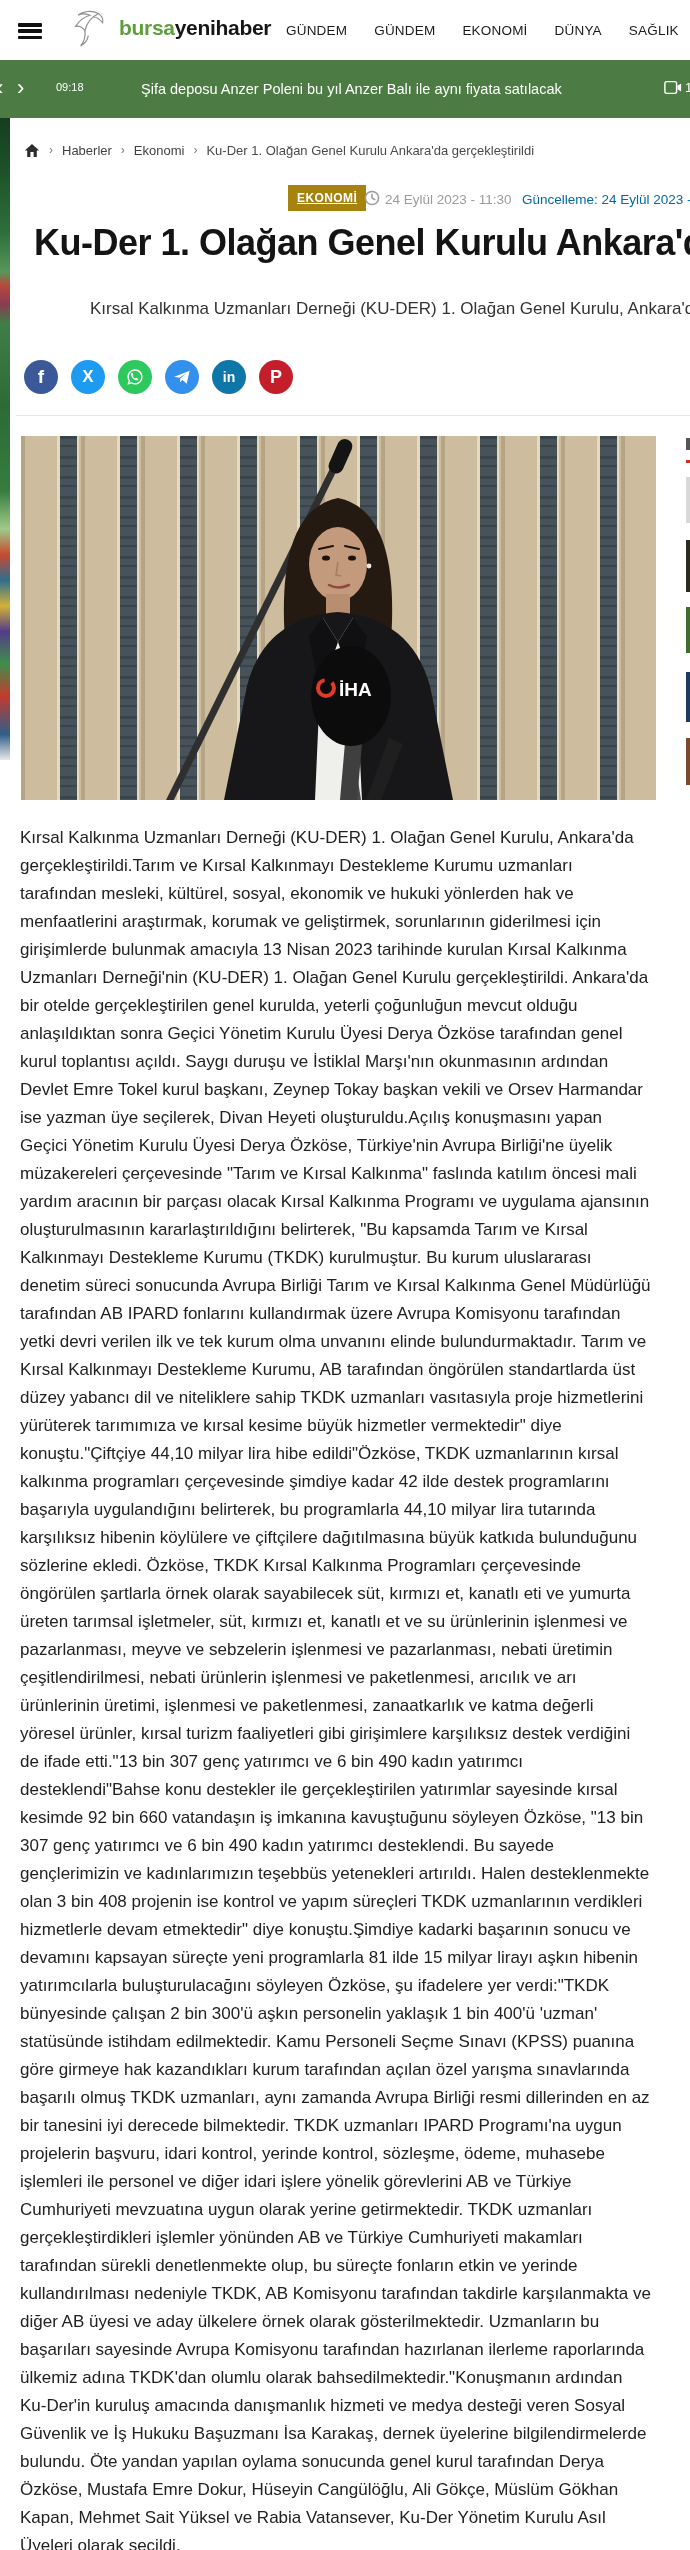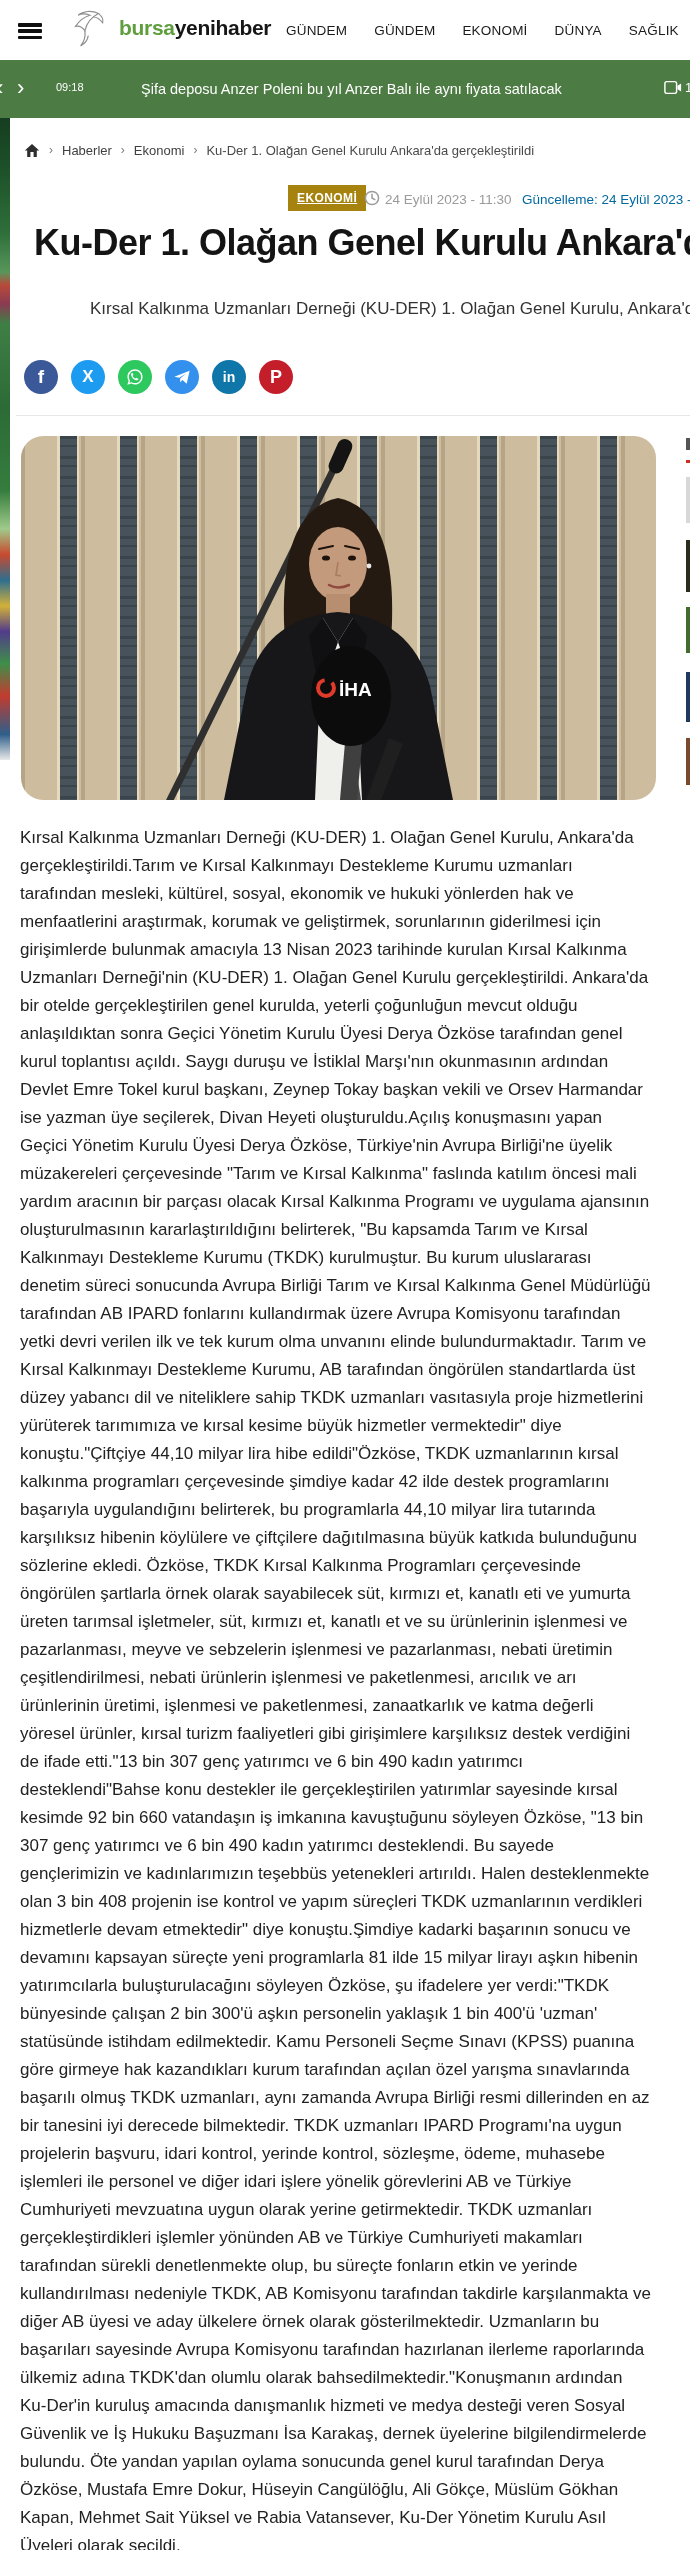--- a/index.html
+++ b/index.html
@@ -64,21 +64,21 @@
   .s-fb { background:#3b5998; font-size:19px; }
   .s-x  { background:#1d9bf0; font-size:17px; }
   .s-wa { background:#2dc85e; }
   .s-tg { background:#3390ec; }
   .s-in { background:#0e76a8; font-size:14px; }
   .s-pi { background:#c41e2b; font-size:18px; }
 
   .divider { position:absolute; left:16px; top:415px; width:674px; height:1px; background:#e7e7e7; }
 
   
-  .photo { position:absolute; left:21px; top:436px; width:635px; height:364px; overflow:hidden;border-radius:22px; }
+  .photo { position:absolute; left:21px; top:436px; width:635px; height:364px; overflow:hidden; }
 
   
   .article-body { position:absolute; left:20px; top:824px; width:632px; font-size:17px; line-height:28px; color:#222; }
 </style>
 </head>
 <body>
 
 <div id="page">
 
   <header class="site-header">

